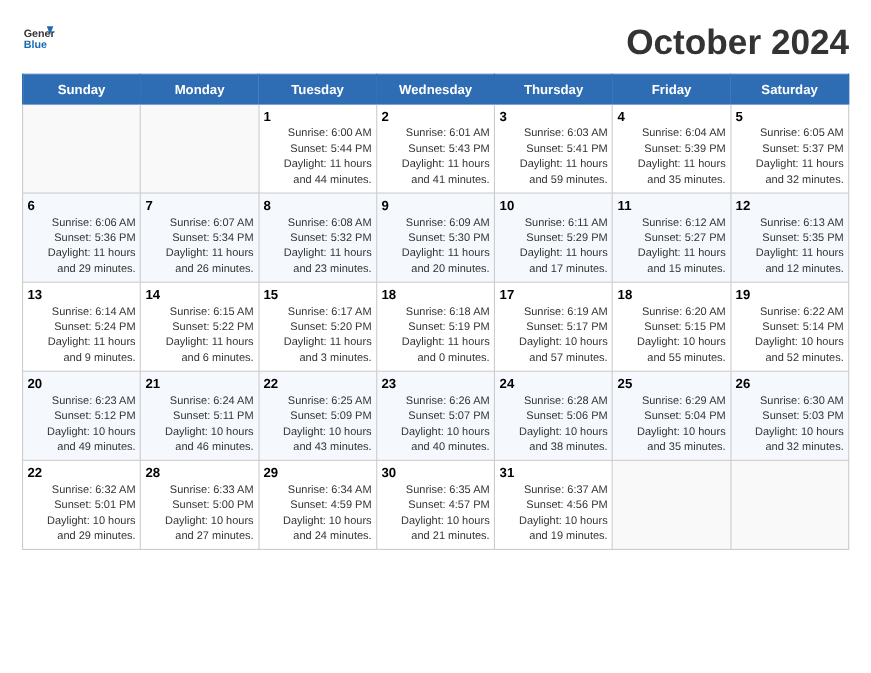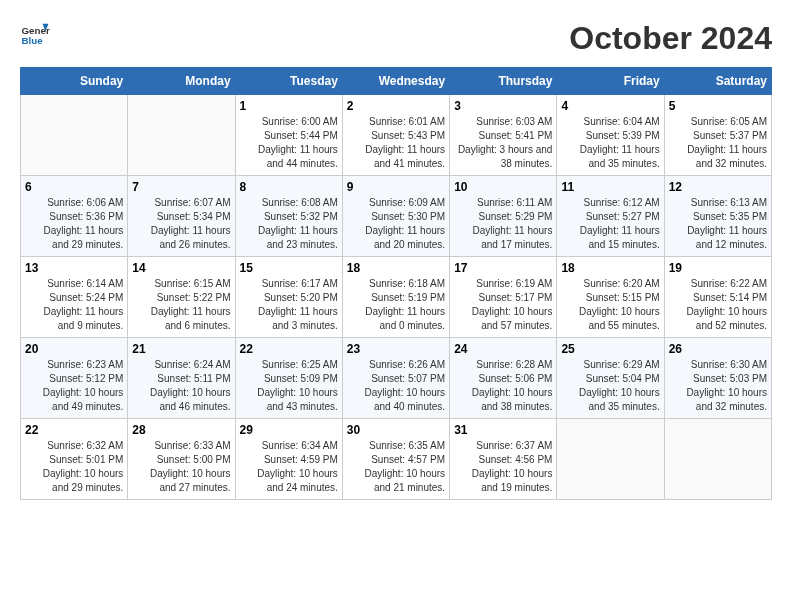--- a/index.html
+++ b/index.html
@@ -39,21 +39,21 @@
     }
     .calendar {
       width: 100%;
       border-collapse: collapse;
       font-size: 11px;
     }
     .calendar th {
       background-color: #2e6db4;
       color: #fff;
       padding: 6px 4px;
-      text-align: right;
+      text-align: center;
       font-size: 12px;
       font-weight: bold;
       border: 1px solid #2e6db4;
     }
     .calendar td {
       border: 1px solid #ccc;
       vertical-align: top;
       padding: 4px;
       width: 107px;
       min-height: 80px;
@@ -129,21 +129,21 @@
             <div>Sunrise: 6:01 AM</div>
             <div>Sunset: 5:43 PM</div>
             <div>Daylight: 11 hours and 41 minutes.</div>
           </div>
         </td>
         <td>
           <div class="day-num">3</div>
           <div class="day-info">
             <div>Sunrise: 6:03 AM</div>
             <div>Sunset: 5:41 PM</div>
-            <div>Daylight: 3 hours and 38 minutes.</div>
+            <div>Daylight: 11 hours and 59 minutes.</div>
           </div>
         </td>
         <td>
           <div class="day-num">4</div>
           <div class="day-info">
             <div>Sunrise: 6:04 AM</div>
             <div>Sunset: 5:39 PM</div>
             <div>Daylight: 11 hours and 35 minutes.</div>
           </div>
         </td>

